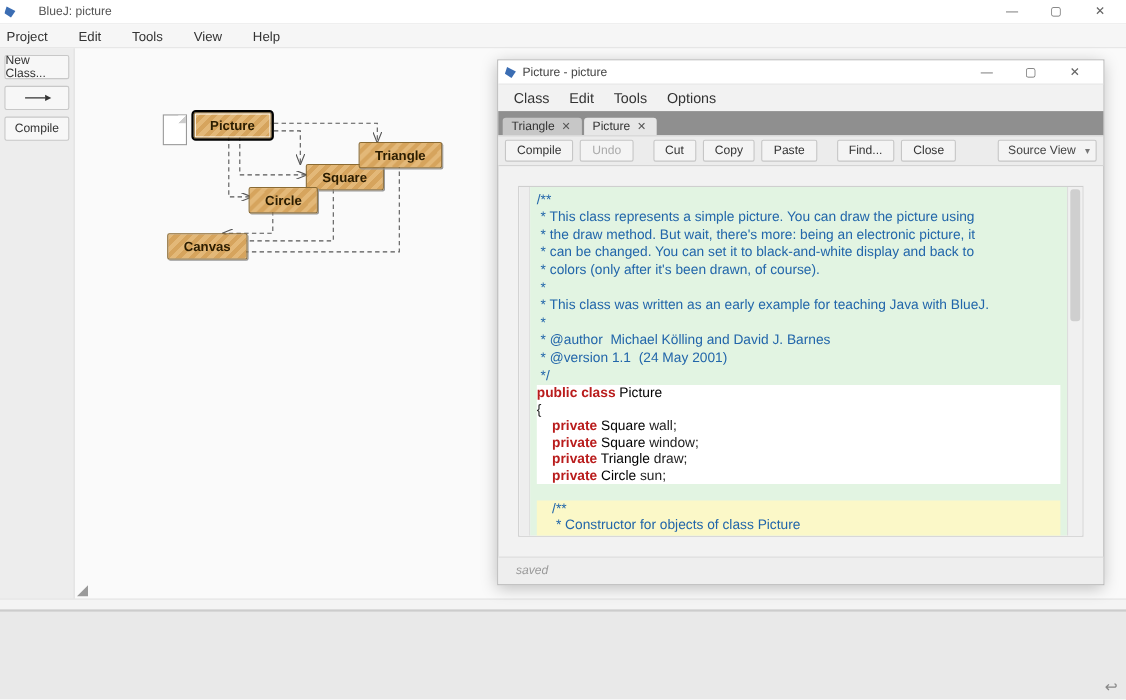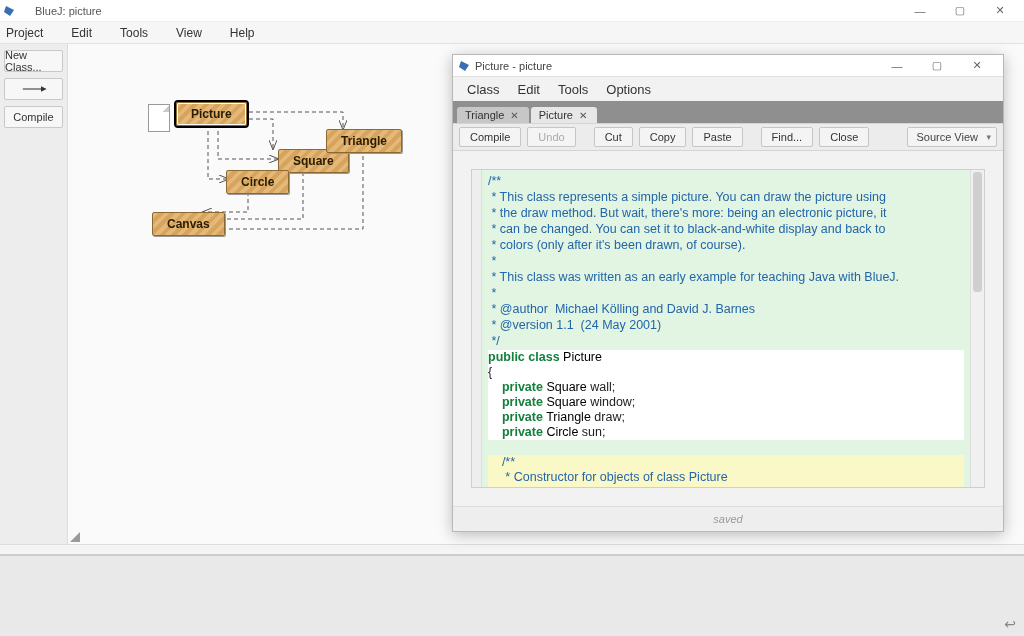--- a/index.html
+++ b/index.html
@@ -43,26 +43,26 @@
   .ed-btn { background:#f4f4f4; border:1px solid #c6c6c6; border-radius:2px; height:20px; padding:0 10px; font-size:11px; color:#333; display:flex; align-items:center;}
   .ed-btn.disabled { color:#aaa;}
   .ed-spacer { flex:1;}
   .ed-select { background:#f4f4f4; border:1px solid #c6c6c6; border-radius:2px; height:20px; padding:0 18px 0 8px; font-size:11px; color:#444; position:relative; display:flex; align-items:center;}
   .ed-select::after { content:"▾"; position:absolute; right:5px; font-size:9px; color:#777;}
   .code-wrap { flex:1; display:flex; background:#fff; border:1px solid #cfcfcf; margin:18px; overflow:hidden; position:relative;}
   .gutter { width:10px; background:#eee; border-right:1px solid #ddd;}
   .code { flex:1; padding:4px 6px; font-family:"Consolas","Courier New",monospace; font-size:12.5px; line-height:15px; white-space:pre; overflow:hidden; background:#e2f4e2;}
   .code .body-bg { background:#fff; display:block;}
   .code .method-bg { background:#fbf8c8; display:block;}
-  .kw { color:#15803d; font-weight:600;}
+  .kw { color:#b91c1c; font-weight:600;}
   .type { color:#000;}
   .cm { color:#2266aa;}
   .scrollbar-v { width:14px; background:#f0f0f0; border-left:1px solid #ddd; position:relative;}
   .scrollbar-v .thumb { position:absolute; top:2px; left:2px; right:2px; height:120px; background:#cfcfcf; border-radius:3px;}
-  .editor-status { height:18px; background:#eee; border-top:1px solid #ddd; display:flex; justify-content:center; align-items:center; padding:12px 16px; font-size:11px; font-style:italic; color:#9a9a9a;}
+  .editor-status { height:18px; background:#eee; border-top:1px solid #ddd; display:flex; justify-content:flex-start; align-items:center; padding:12px 16px; font-size:11px; font-style:italic; color:#9a9a9a;}
   .bluej-icon { width:12px; height:12px; display:inline-block;}
 </style>
 </head>
 <body>
 
 <div class="titlebar">
   <div class="title">
     <svg class="bluej-icon" viewBox="0 0 12 12">
         <path fill="#3b6db3" d="M2 1 L10 5 L6 11 L0 7 Z"></path>
       </svg>

